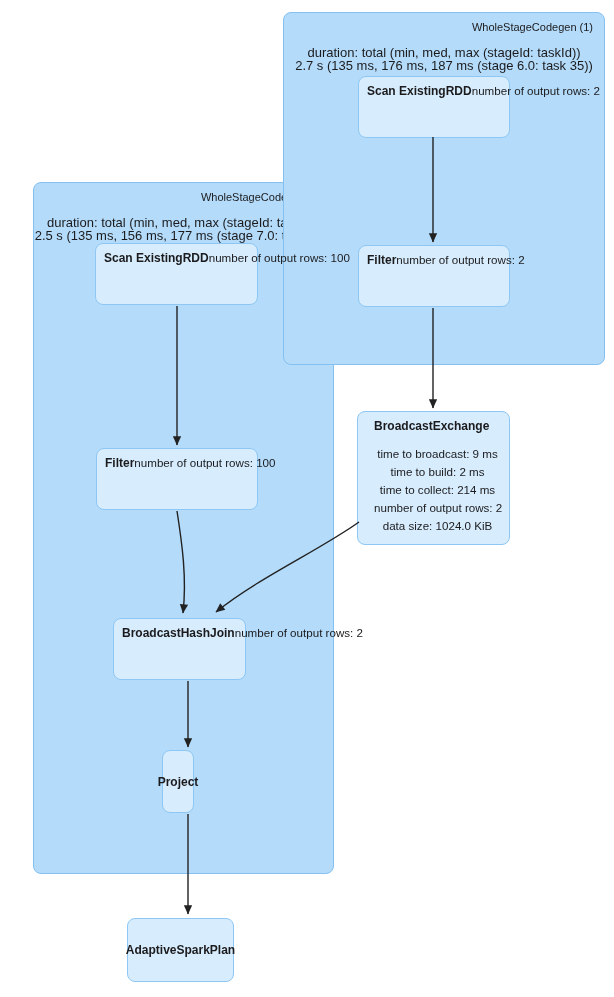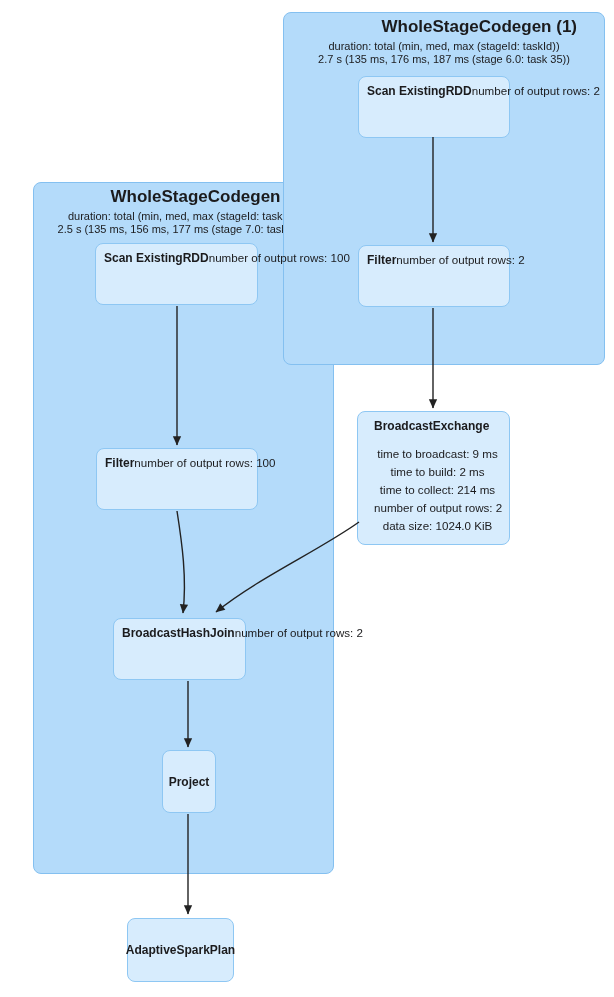--- a/index.html
+++ b/index.html
@@ -20,26 +20,26 @@
   }
   .cluster{
     position:absolute;box-sizing:border-box;
     background:var(--cluster-fill);
     border:1px solid var(--cluster-border);
     border-radius:8px;
   }
   .cluster-wsc2{left:33px;top:182px;width:301px;height:692px;z-index:1;}
   .cluster-wsc1{left:283px;top:12px;width:322px;height:353px;z-index:2;}
   .cluster-title{
-    font-weight:bold;font-size:17px;line-height:14px;
-    text-align:right;padding:7px 27px 0 0;white-space:nowrap;
+    font-weight:normal;font-size:11px;line-height:14px;
+    text-align:right;padding:7px 11px 0 0;white-space:nowrap;
   }
   .cluster-duration{
-    text-align:center;font-size:11px;line-height:13px;
-    margin-top:6px;white-space:nowrap;
+    text-align:center;font-size:13px;line-height:13px;
+    margin-top:12px;white-space:nowrap;
   }
   .node{
     position:absolute;box-sizing:border-box;z-index:3;
     background:var(--node-fill);
     border:1px solid var(--node-border);
     border-radius:8px;
     font-size:11.6px;white-space:nowrap;
   }
   .node-vbox{display:flex;flex-direction:row;justify-content:space-between;padding:7px 8px 9px 8px;}
   .node-title{font-weight:bold;font-size:12px;line-height:14px;}
@@ -47,21 +47,21 @@
   .node-bx{padding:7px 8px 9px 16px;}
   .node-bx .metric{line-height:18px;}
   .node-bx .metric-list{margin-top:12px;text-align:center;}
   .node-center{display:flex;align-items:center;justify-content:center;}
   .node-scan1{left:358px;top:76px;width:152px;height:62px;}
   .node-filter1{left:358px;top:245px;width:152px;height:62px;}
   .node-bx{left:357px;top:411px;width:153px;height:134px;}
   .node-scan2{left:95px;top:243px;width:163px;height:62px;}
   .node-filter2{left:96px;top:448px;width:162px;height:62px;}
   .node-bhj{left:113px;top:618px;width:133px;height:62px;}
-  .node-project{left:162px;top:750px;width:54px;height:63px;}
+  .node-project{left:162px;top:750px;width:32px;height:63px;}
   .node-adaptive{left:127px;top:918px;width:107px;height:64px;}
   .edges{position:absolute;left:0;top:0;width:614px;height:997px;z-index:4;pointer-events:none;}
   .edge{fill:none;stroke:var(--edge);stroke-width:1.4;}
   .edge-head{fill:var(--edge);}
 </style>
 </head>
 <body>
 
 <div class="canvas">
 

